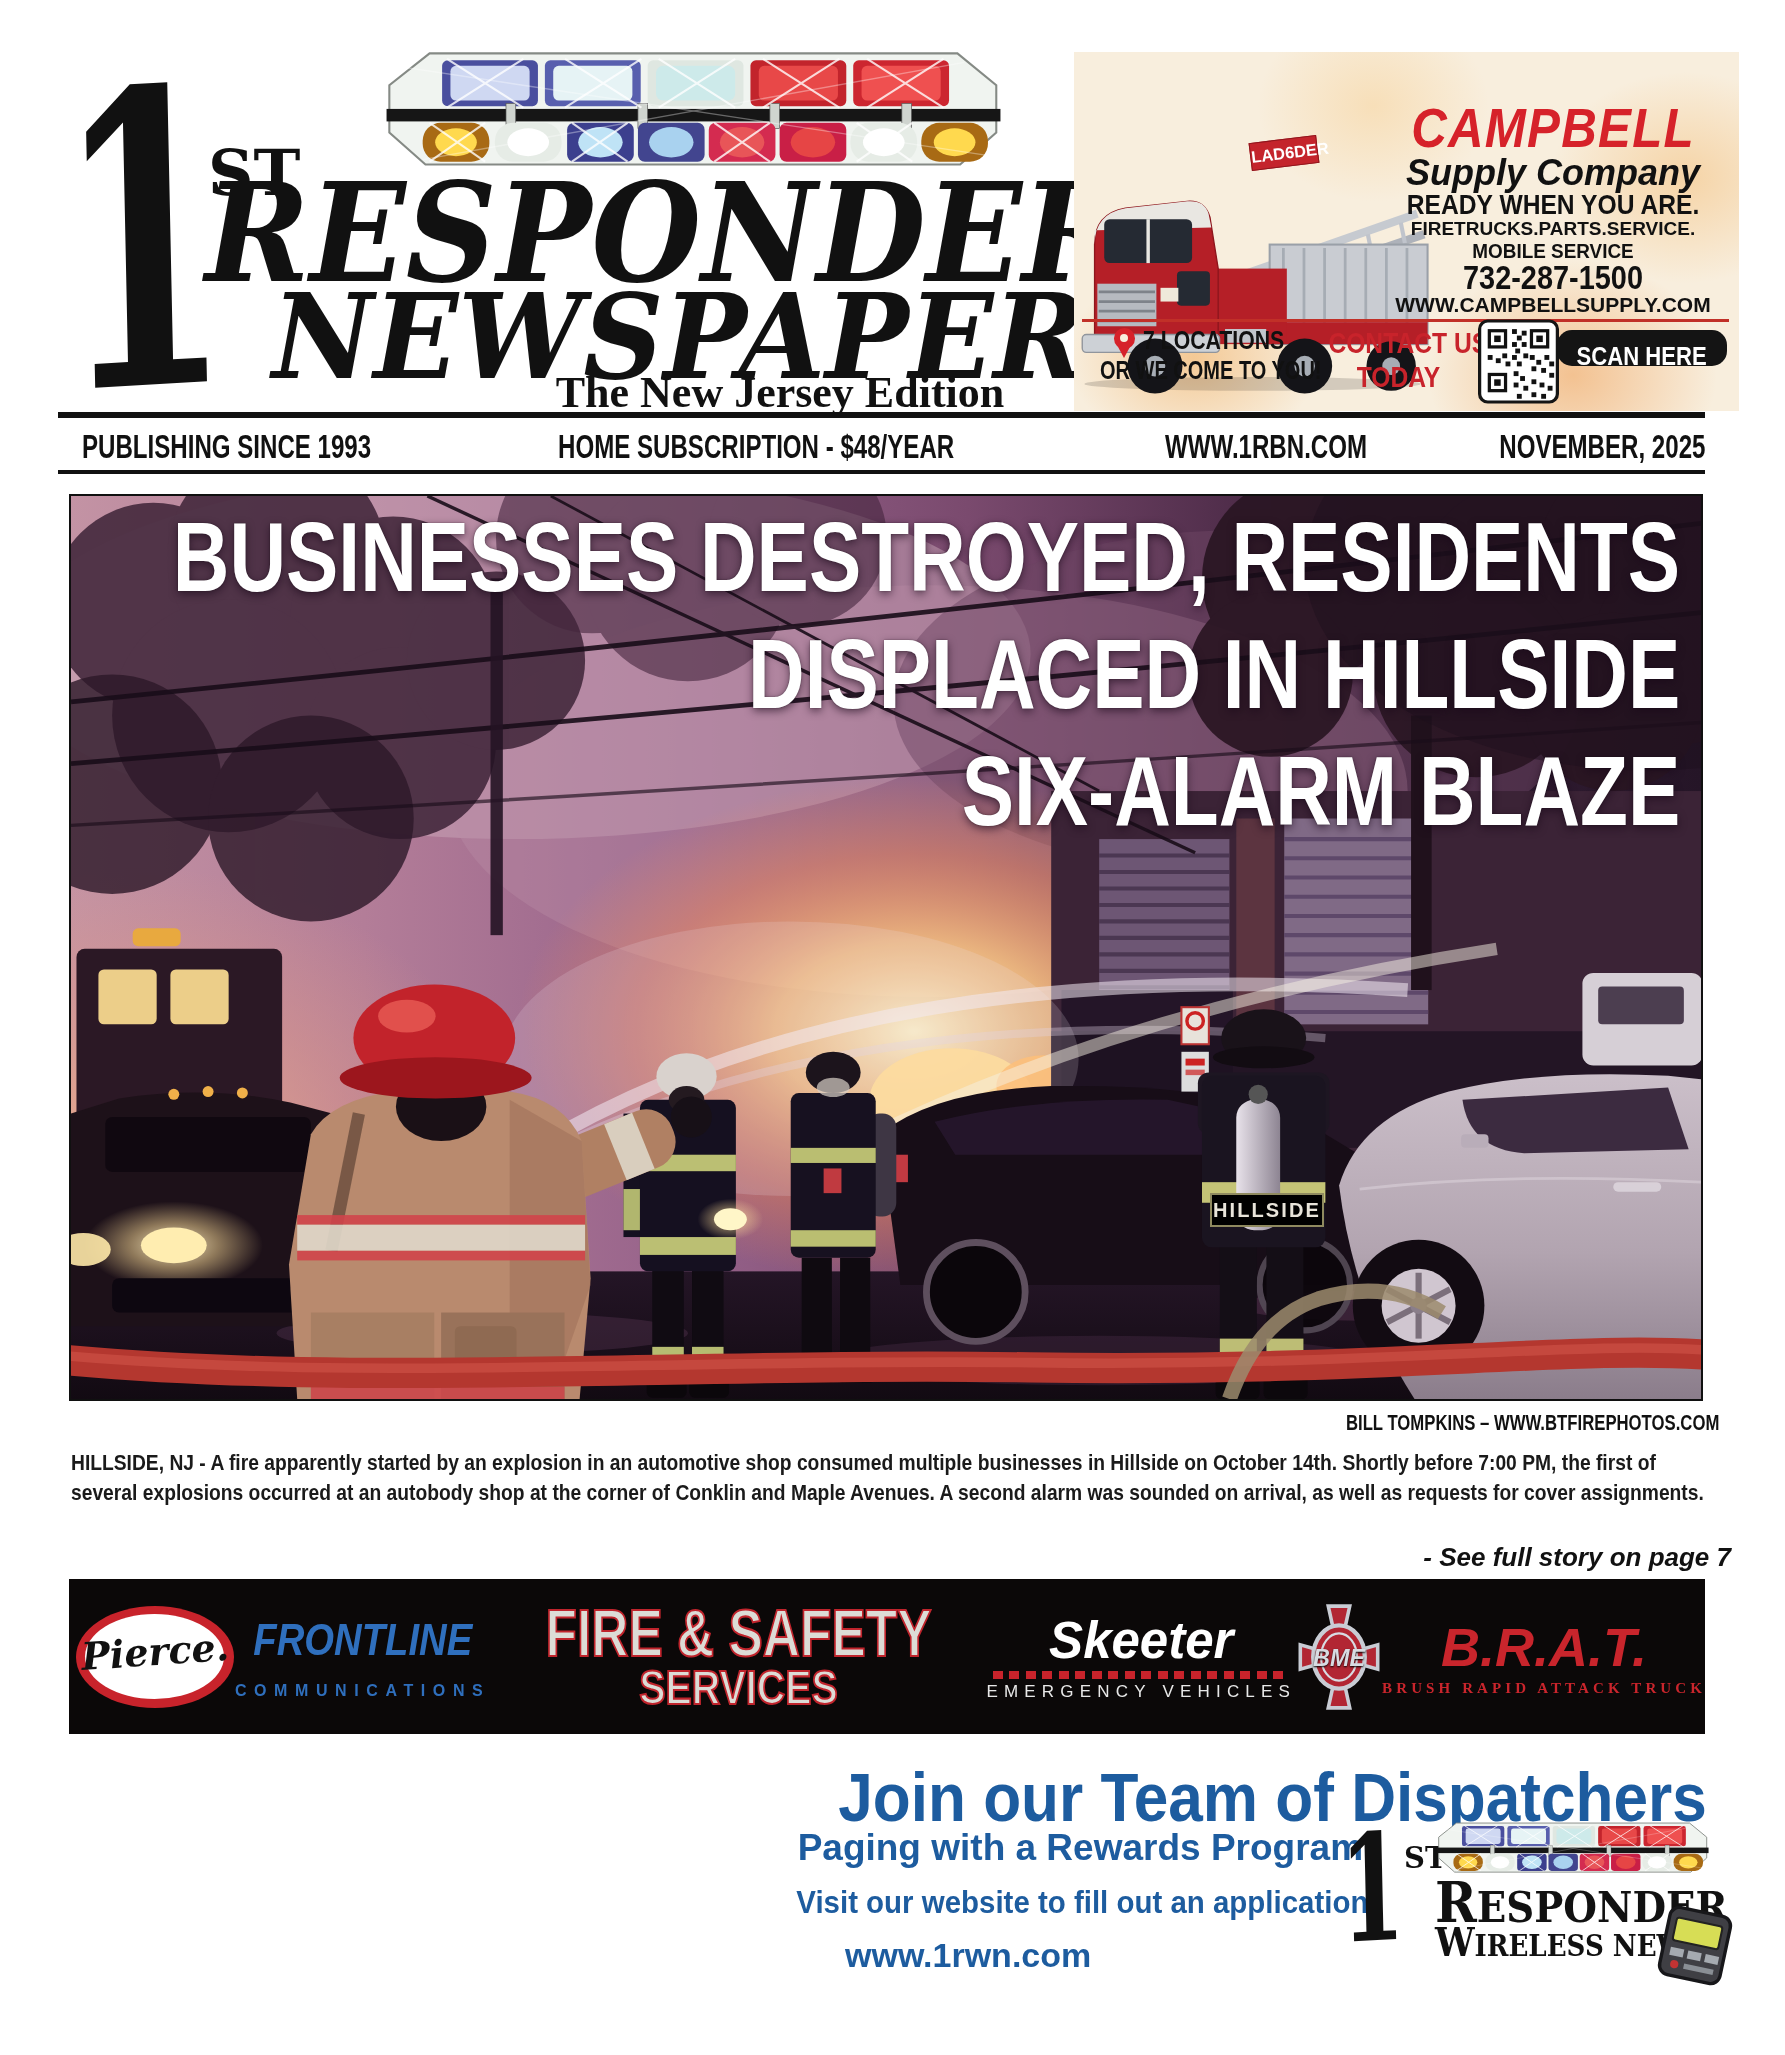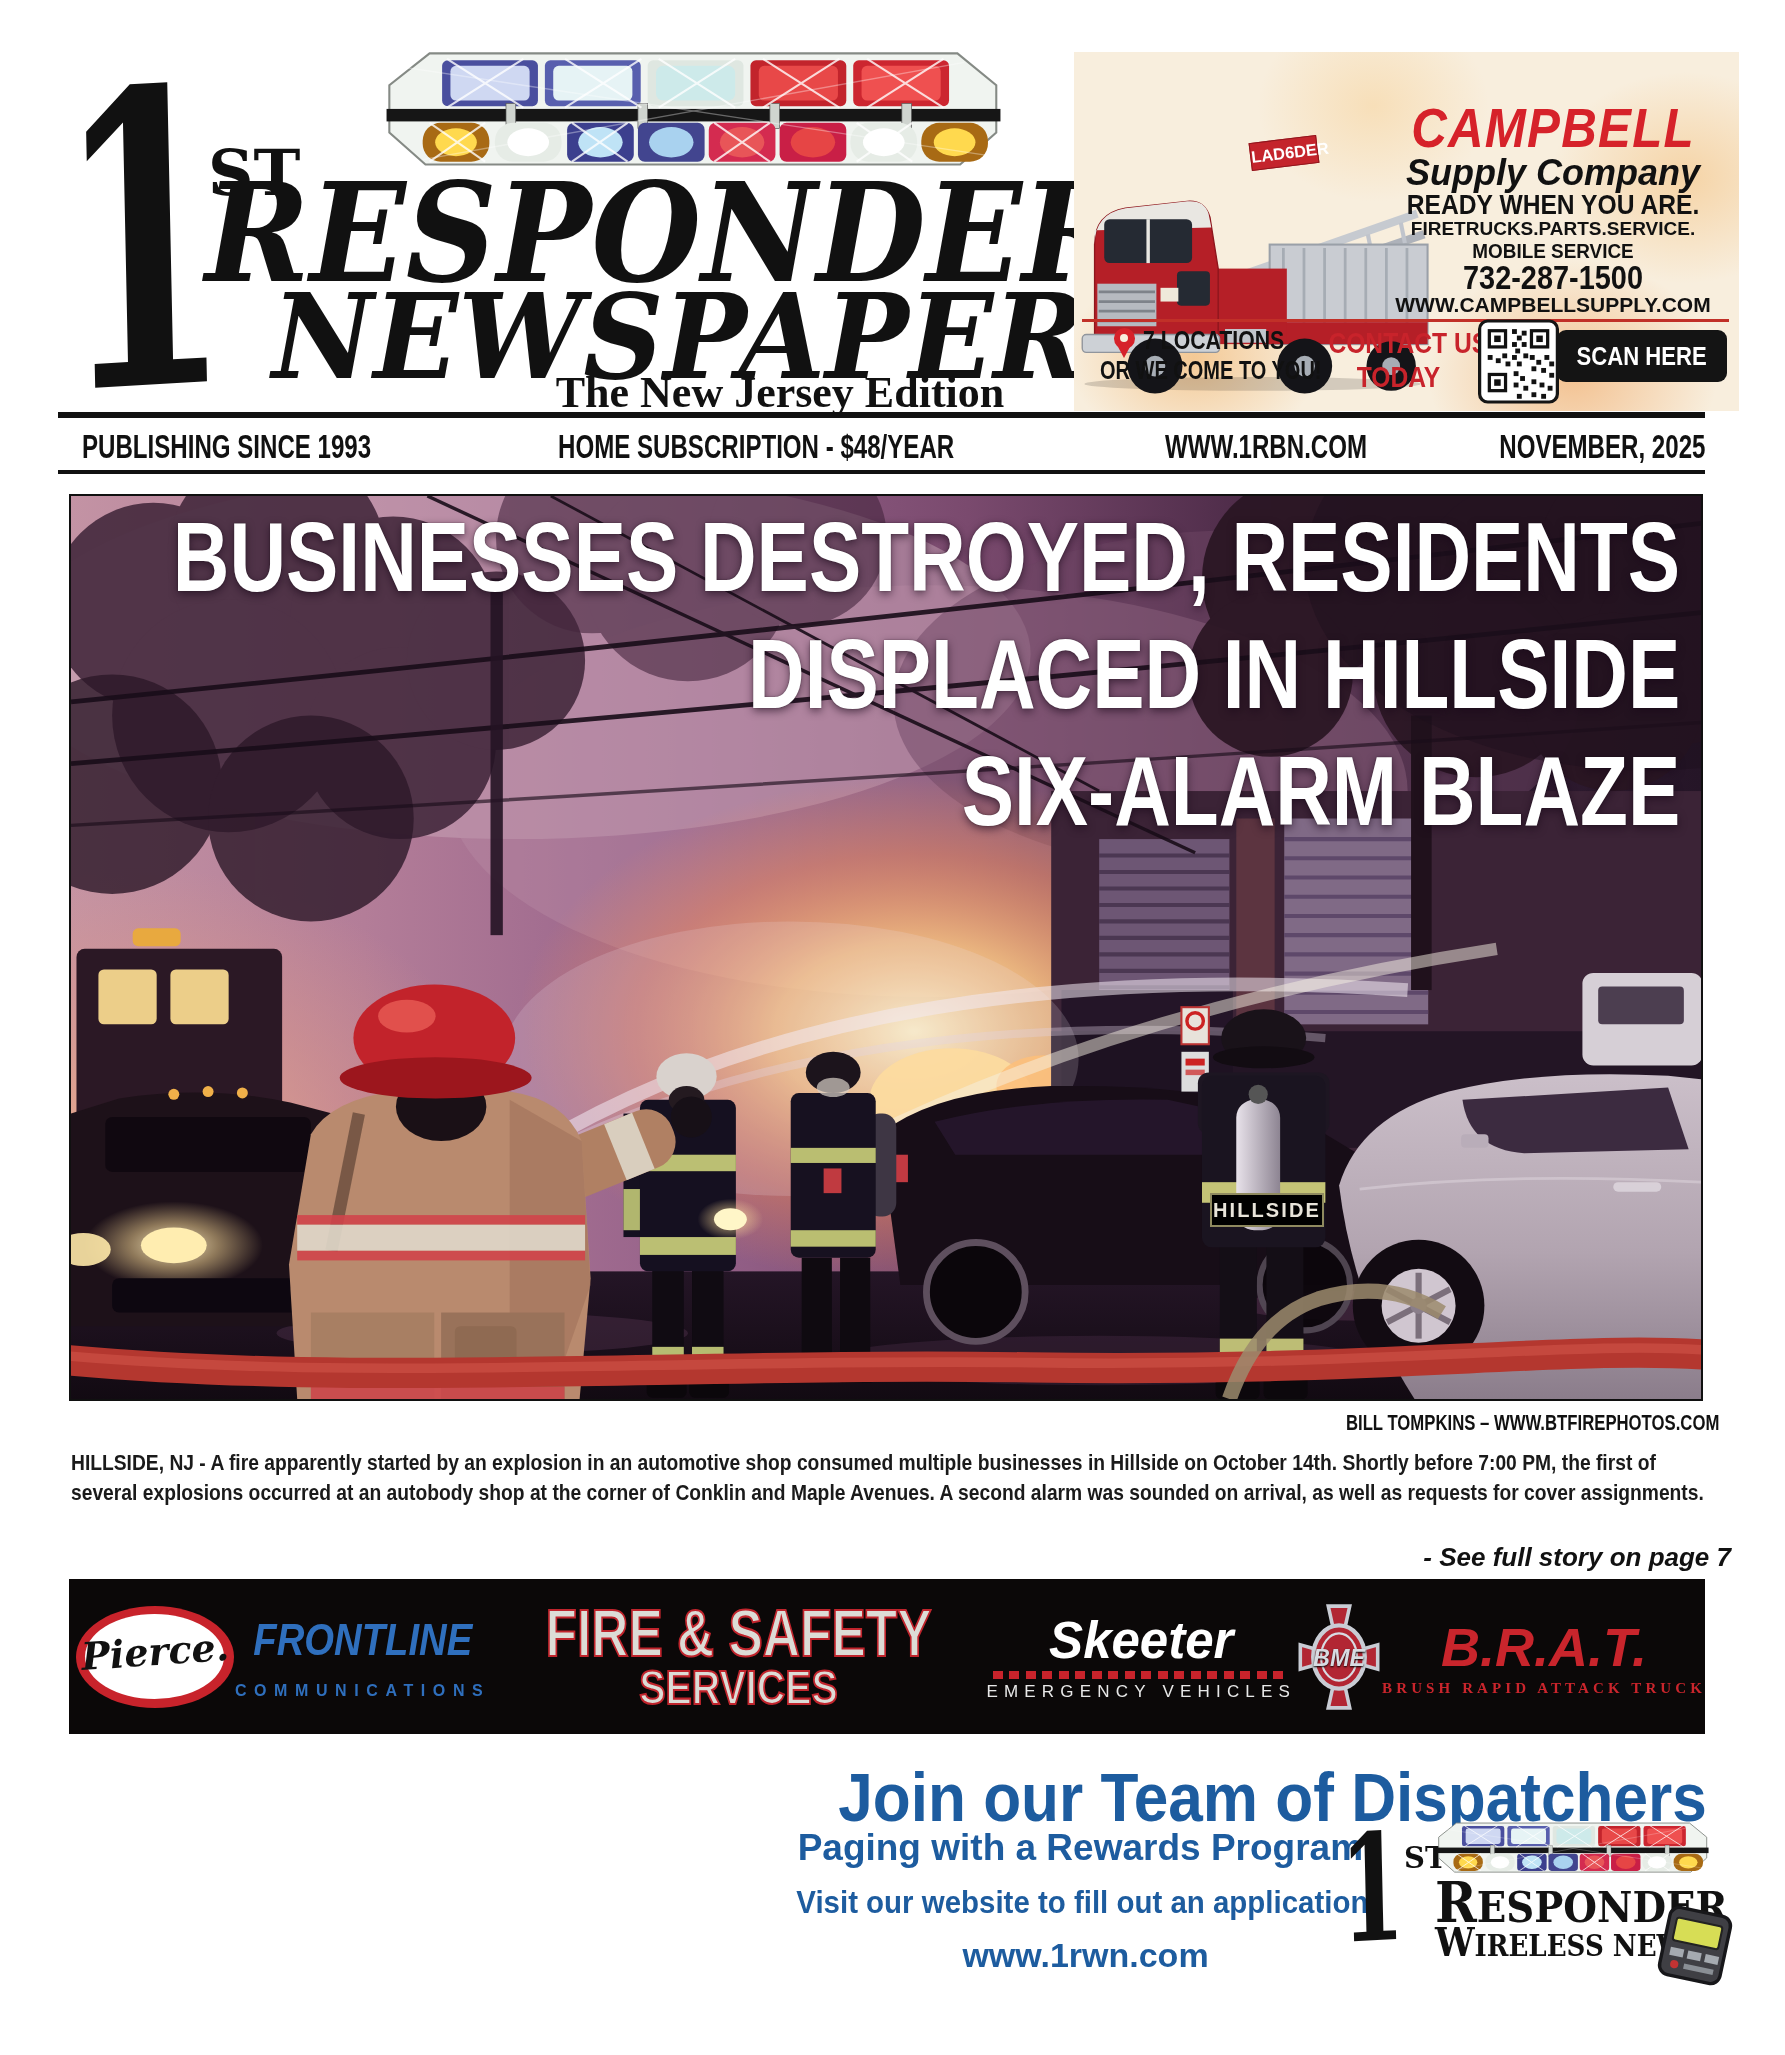--- a/index.html
+++ b/index.html
@@ -43,21 +43,21 @@
   .pin:after{content:"";position:absolute;left:6.2px;top:5.5px;width:8.2px;height:8.2px;background:#f8eedd;border-radius:50%;}
   .pin:before{content:"";position:absolute;left:2.7px;top:16.5px;border-left:7.6px solid transparent;
        border-right:7.6px solid transparent;border-top:13.7px solid #d6222a;}
   .cb-loc1{left:69px;top:274px;font-size:25px;font-weight:bold;transform:scaleX(.85);transform-origin:left top;white-space:nowrap;}
   .cb-loc2{left:26px;top:304px;font-size:25px;font-weight:bold;transform:scaleX(.8);transform-origin:left top;white-space:nowrap;}
   .cb-c1{left:242px;top:275px;width:165px;text-align:center;color:#c8232b;font-size:29px;font-weight:bold;
          transform:scaleX(.85);transform-origin:center top;white-space:nowrap;}
   .cb-c2{left:242px;top:309px;width:165px;text-align:center;color:#c8232b;font-size:29px;font-weight:bold;
          transform:scaleX(.85);transform-origin:center top;}
   .qr{left:404px;top:267px;width:81px;height:85px;}
-  .scan{left:483px;top:278px;width:170px;height:52px;background:#141414;border-radius:9px;color:#fff;
+  .scan{left:483px;top:278px;width:170px;height:36px;background:#141414;border-radius:15px;color:#fff;
         text-align:center;line-height:52px;font-size:26px;font-weight:bold;}
   .scan span{display:inline-block;transform:scaleX(.85);}
 
   
   .rule{left:58px;width:1647px;background:#111;}
   .ib{top:428px;font-size:33px;font-weight:bold;white-space:nowrap;}
   .ib span{display:inline-block;transform:scaleX(.73);transform-origin:left top;}
   .ib.right span{transform-origin:right top;}
 
   
@@ -101,21 +101,21 @@
   .br1{font-size:54px;font-weight:bold;font-style:italic;white-space:nowrap;}
   .br2{font-size:15px;font-weight:bold;letter-spacing:4.1px;margin-top:2.7px;white-space:nowrap;font-family:Liberation Serif, serif;}
 
   
   .blue{color:#1d5c9f;}
   .d-head{left:790px;top:1758px;width:921px;text-align:center;font-size:69px;font-weight:bold;white-space:nowrap;}
   .d-head span{display:inline-block;transform:scaleX(.9);transform-origin:center;}
   .d-pag{left:729px;top:1827px;width:715px;text-align:center;font-size:37px;font-weight:bold;white-space:nowrap;}
   .d-vis{left:708px;top:1885px;width:756px;text-align:center;font-size:31px;font-weight:bold;white-space:nowrap;}
   .d-vis span{display:inline-block;transform:scaleX(.95);transform-origin:center;}
-  .d-www{left:845px;top:1936px;width:481px;text-align:center;font-size:34px;font-weight:bold;}
+  .d-www{left:845px;top:1936px;width:481px;font-size:34px;font-weight:bold;}
   .d1{left:1339px;top:1828px;font-family:"DejaVu Serif",serif;font-weight:bold;font-size:148px;line-height:.85;
       transform:scaleX(.62) rotate(-2deg);transform-origin:left top;}
   .d1st{left:1404px;top:1841px;font-family:"DejaVu Serif",serif;font-weight:bold;font-size:29px;}
   .lb2{left:1435px;top:1819px;width:276px;height:59px;}
   .dresp{left:1435px;top:1875px;font-family:"DejaVu Serif",serif;font-weight:bold;font-size:43px;line-height:1;
          transform:scaleX(.9);transform-origin:left top;white-space:nowrap;}
   .dresp::first-letter{font-size:1.3em;}
   .dwn{left:1435px;top:1923px;font-family:"DejaVu Serif",serif;font-weight:bold;font-size:29px;line-height:1;
        transform:scaleX(.9);transform-origin:left top;white-space:nowrap;}
   .dwn::first-letter{font-size:1.35em;}

